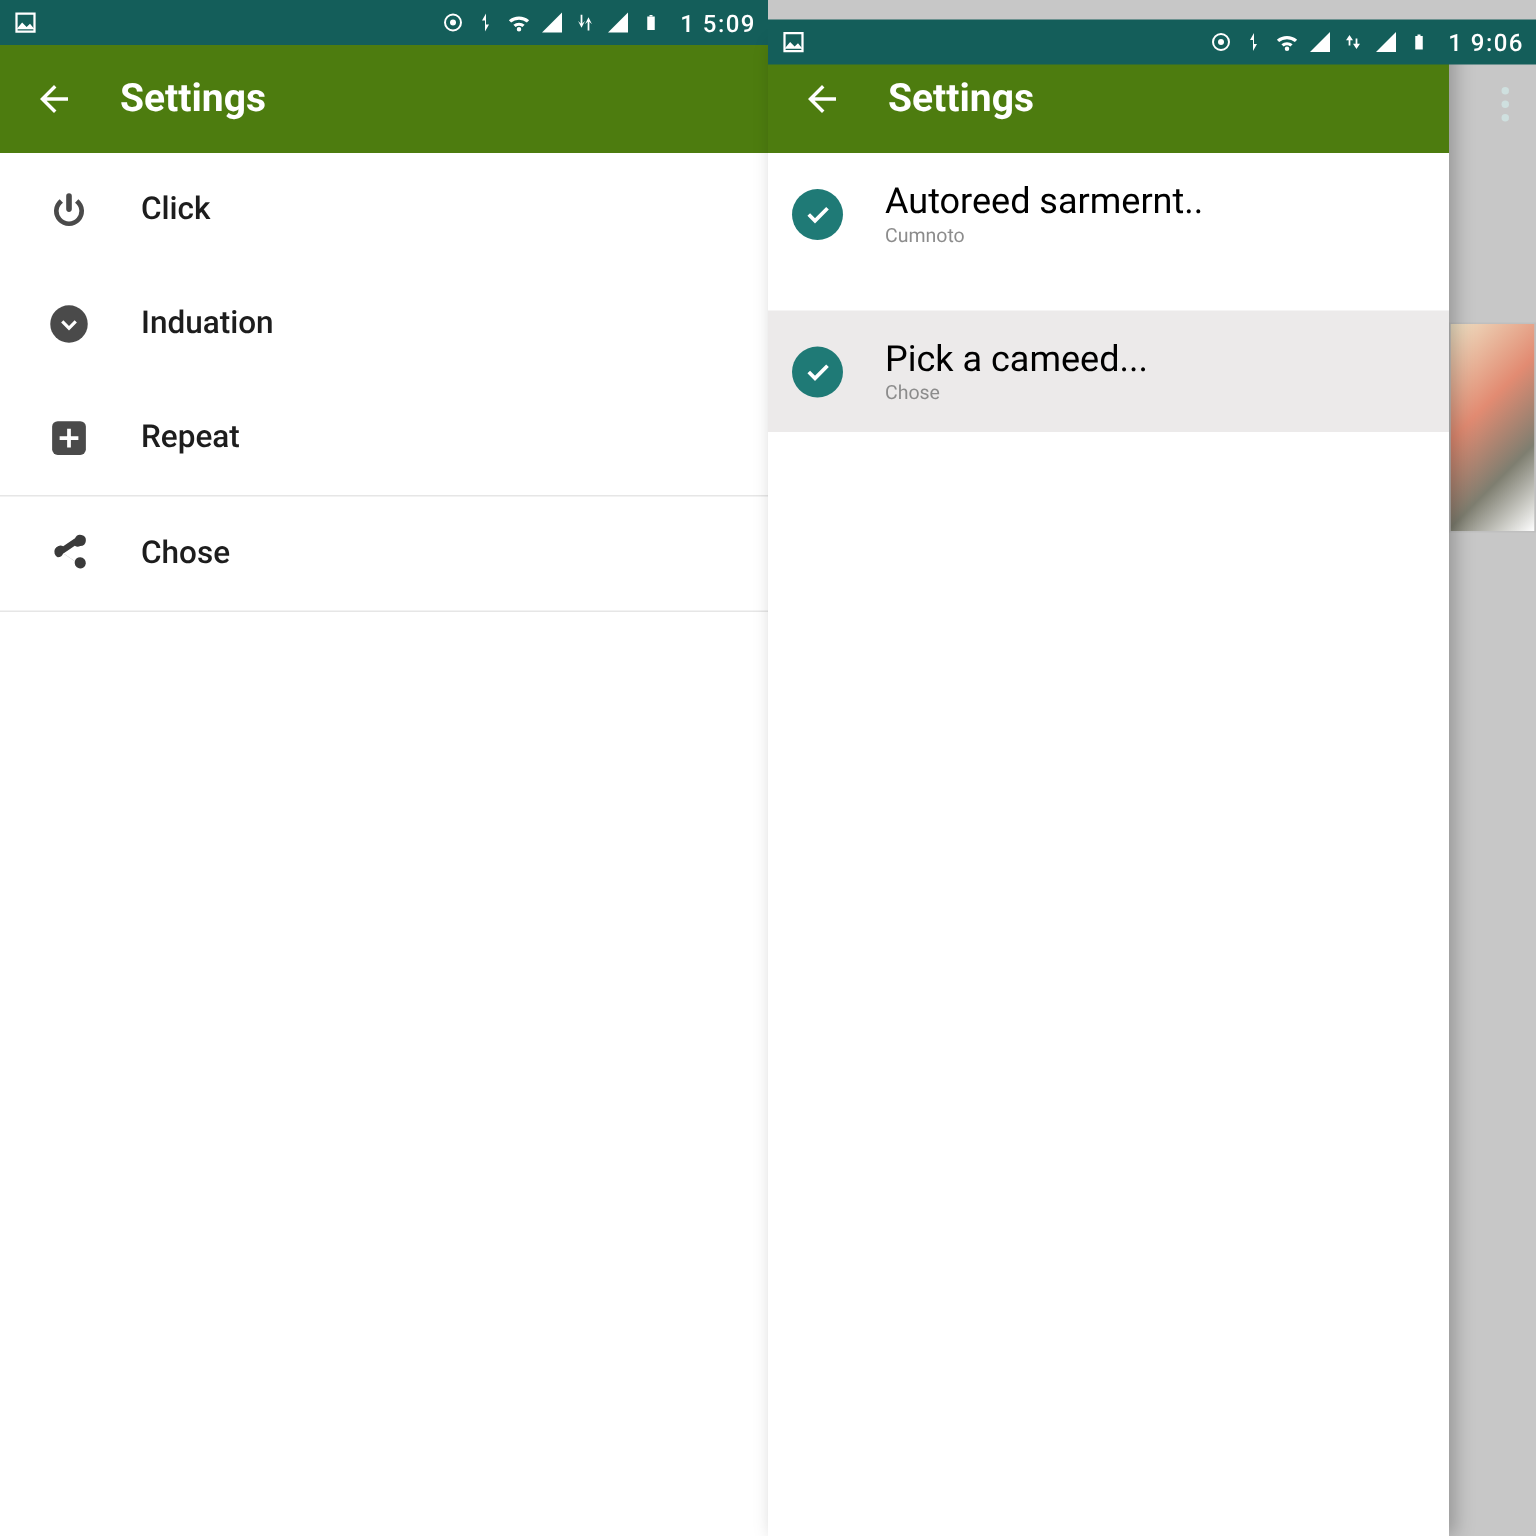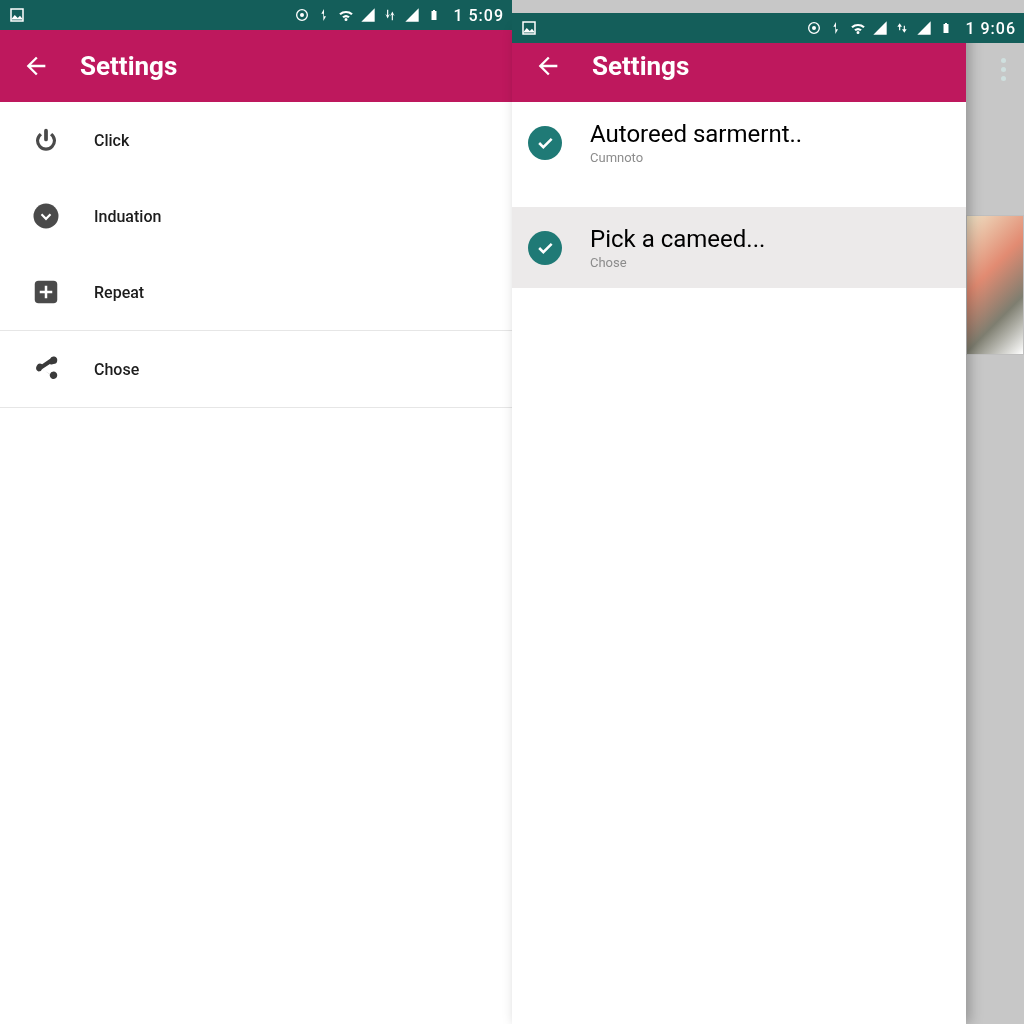--- a/index.html
+++ b/index.html
@@ -27,21 +27,21 @@
     padding: 0 8px;
   }
   .statusbar .left { flex: 0 0 auto; display: flex; align-items: center; gap: 4px;}
   .statusbar .right { flex: 1 1 auto; display: flex; align-items: center; justify-content: flex-end; gap: 4px;}
   .statusbar .time { margin-left: 6px; letter-spacing: 1px; font-weight: 500;}
   .statusbar .ico { width: 18px; height: 18px; display:flex; align-items:center; justify-content:center;}
   .statusbar svg { fill: #fff; }
   
   .appbar {
     height: 72px;
-    background: #be185d;
+    background: #4d7c0f;
     color: #fff;
     display: flex;
     align-items: center;
     padding: 0 14px;
   }
   .appbar .back {
     width: 44px; height: 44px;
     display: flex; align-items: center; justify-content: center;
   }
   .appbar .title {
@@ -58,21 +58,21 @@
     min-height: 76px;
     padding: 0 12px;
   }
   .row .ico {
     width: 68px;
     display: flex;
     align-items: center;
     justify-content: center;
   }
   .row .label {
-    font-size: 16px;
+    font-size: 21px;
     color: #1d1d1d;
     font-weight: 500;
     margin-left: 14px;
   }
   .hair { height: 1px; background: #e6e6e6; }
   
   .i-gray { fill: #4a4a4a; }
   .i-dark { fill: #3a3a3a; }
 
   

